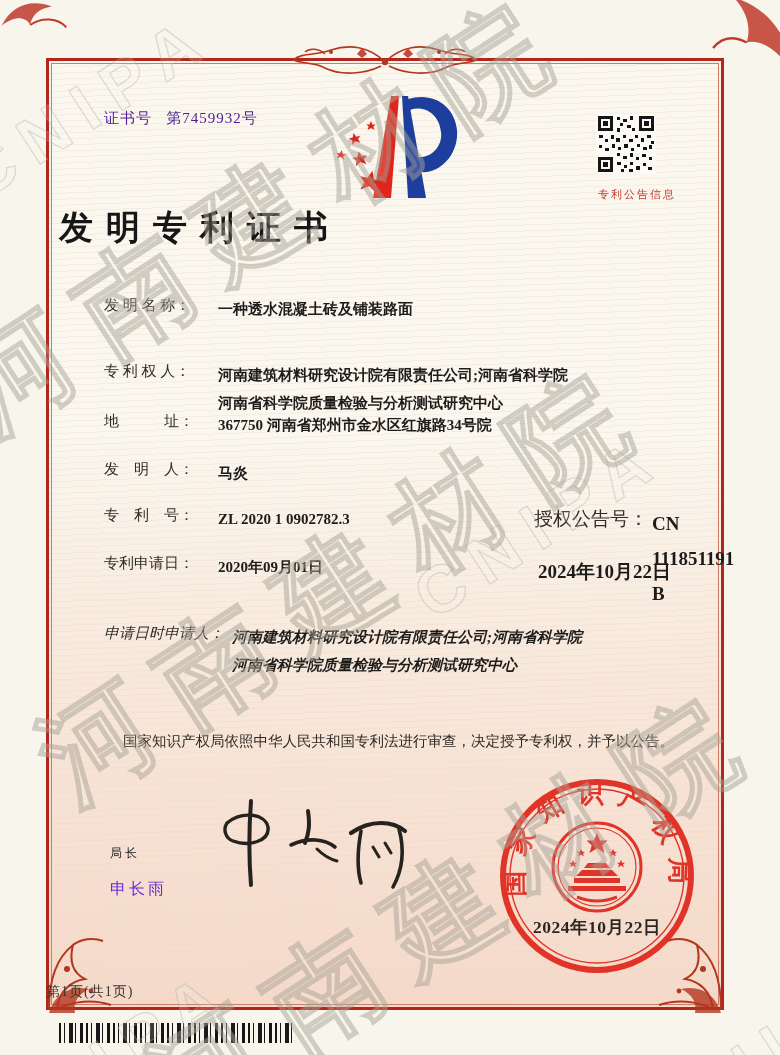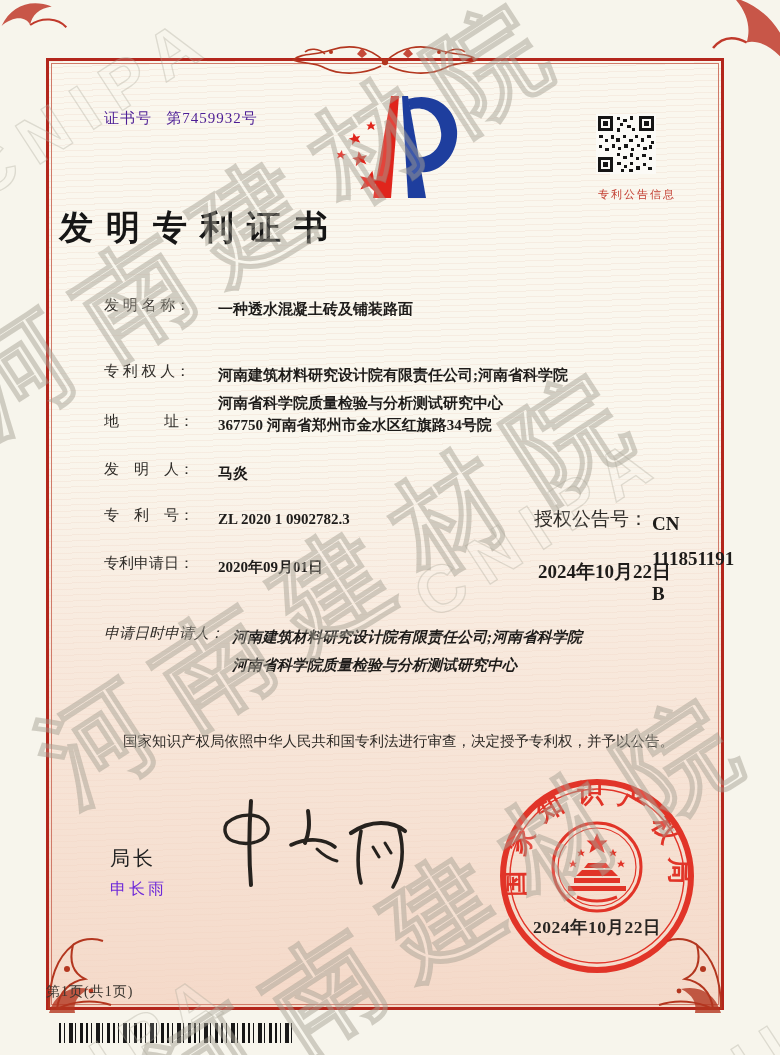--- a/index.html
+++ b/index.html
@@ -48,21 +48,21 @@
     font-size:34px;font-weight:700;letter-spacing:13px;text-indent:13px;color:#161616;
   }
   .row{position:absolute;left:104px;display:flex;font-size:15px;align-items:flex-start;}
   .lab{white-space:pre;color:#2f2c28;flex:none;width:110px;}
   .lab-wide{width:auto;margin-right:4px;}
   .val{font-weight:600;color:#1e1c1a;margin-left:4px;line-height:1.85;}
   .rgroup{position:absolute;left:430px;top:0;display:flex;font-size:19px;}
   .rgroup .lab{width:auto;}
   .statement{position:absolute;left:94px;top:724px;width:602px;font-size:14.5px;color:#2e2a26;line-height:2.4;}
   .statement .l1{text-indent:2em;}
-  .sig-title{position:absolute;left:110px;top:845px;font-size:20px;letter-spacing:3px;color:#222;}
+  .sig-title{position:absolute;left:110px;top:845px;font-size:12px;letter-spacing:3px;color:#222;}
   .sig-name{position:absolute;left:110px;top:879px;font-size:16px;letter-spacing:3px;color:#6d28d9;}
   .signature{position:absolute;left:213px;top:793px;}
   .seal{position:absolute;left:494px;top:773px;z-index:4;}
   .page-info{position:absolute;left:46px;width:678px;top:983px;text-align:left;font-size:14px;color:#3a352f;letter-spacing:1px;}
   .barcode{
     position:absolute;left:59px;top:1023px;width:236px;height:20px;z-index:5;
     background:
       repeating-linear-gradient(90deg,#151515 0 2px,transparent 2px 5px,#151515 5px 6px,transparent 6px 10px,#1a1a1a 10px 14px,transparent 14px 16px,#151515 16px 17px,transparent 17px 21px,#151515 21px 24px,transparent 24px 27px);
   }
 </style>

